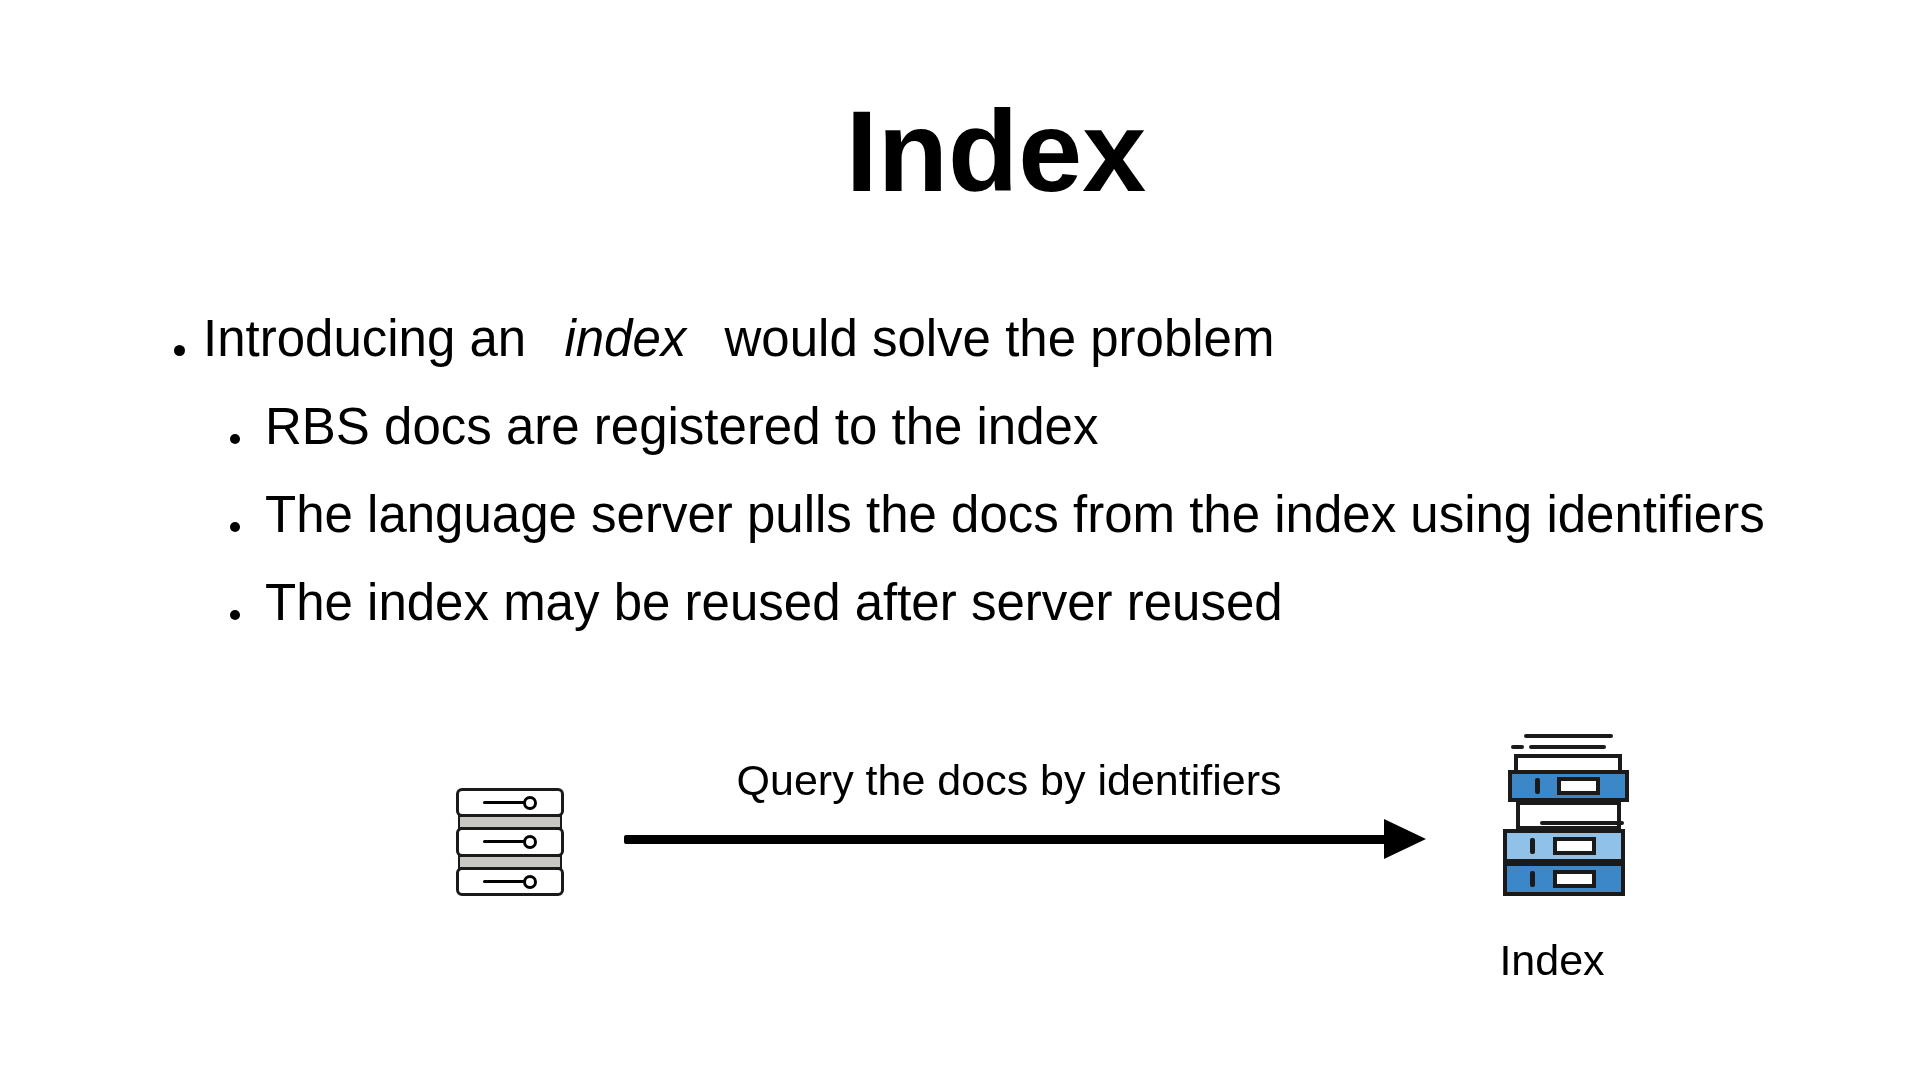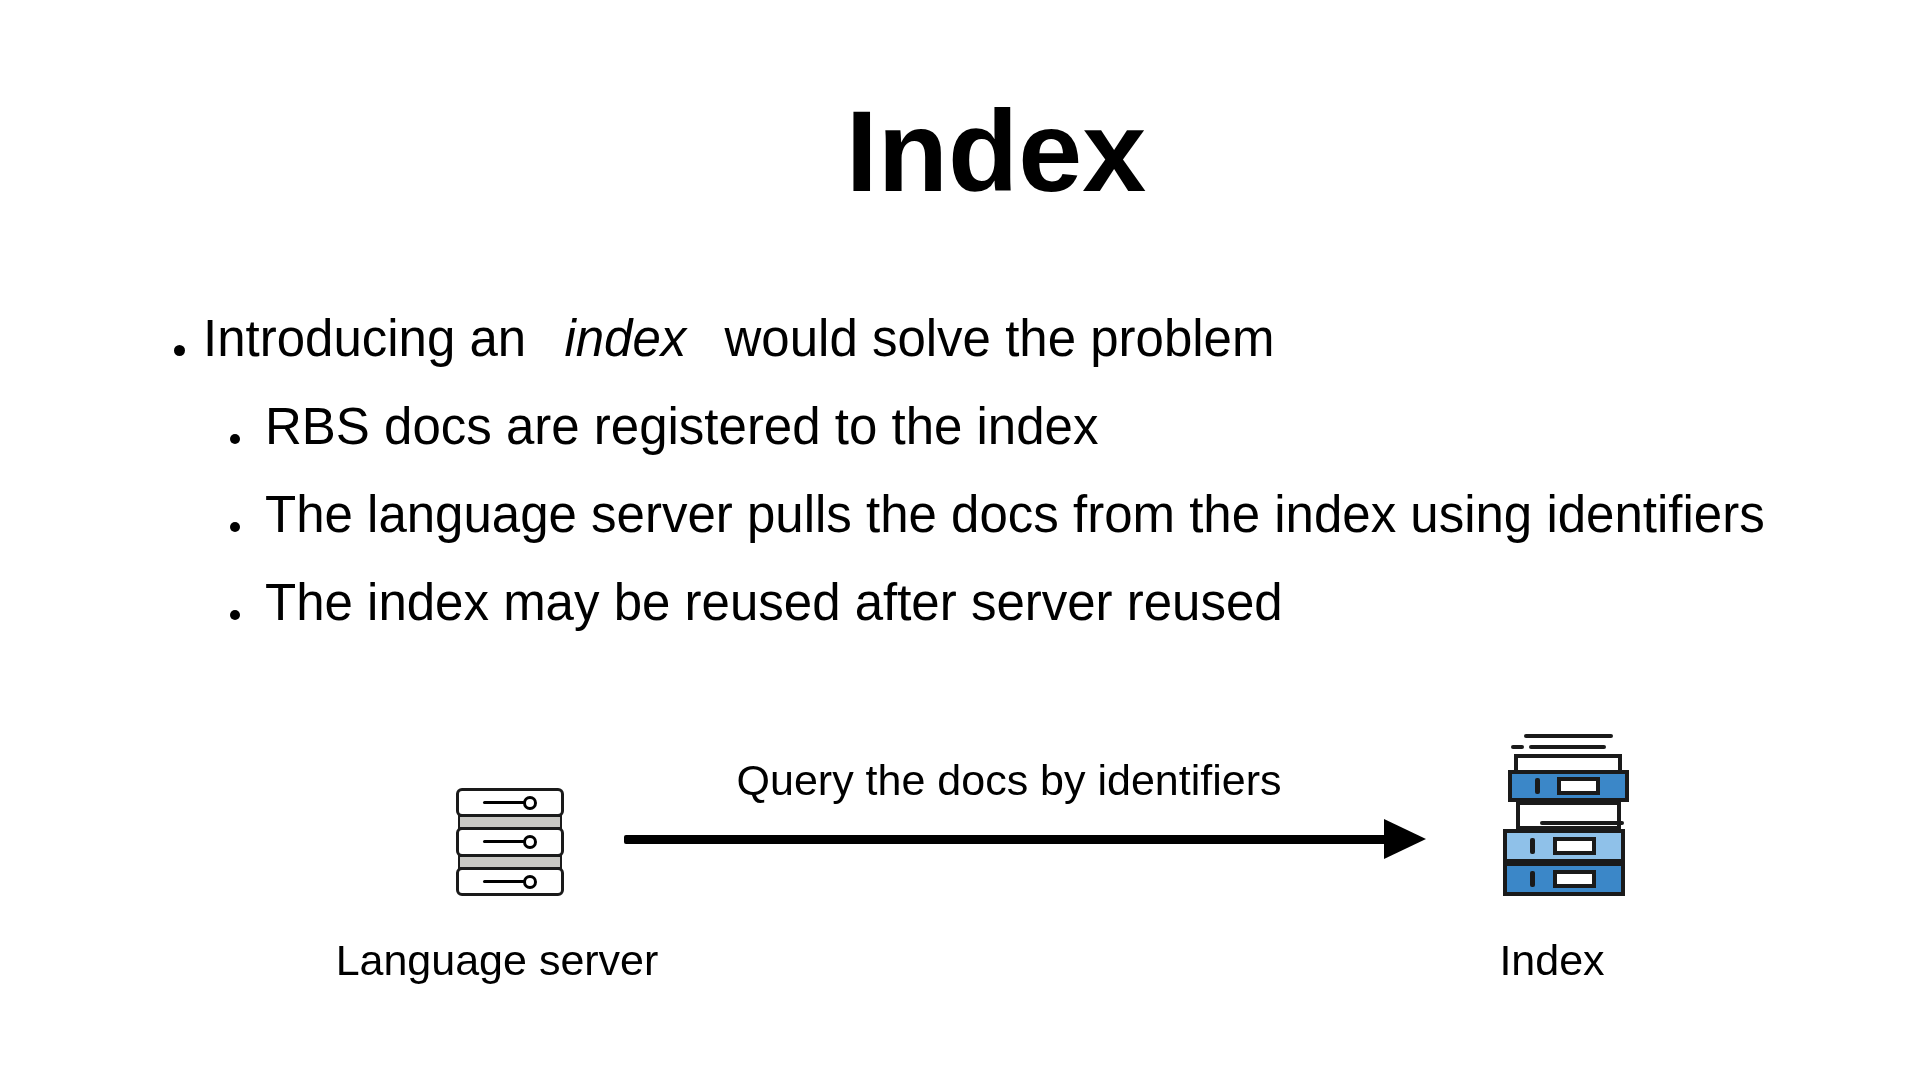--- a/index.html
+++ b/index.html
@@ -184,15 +184,14 @@
     <div class="book book-2">
       <span class="book-tick"></span>
       <span class="book-label"></span>
     </div>
     <div class="book book-3">
       <span class="book-tick"></span>
       <span class="book-label"></span>
     </div>
   </div>
 
-  <div class="diagram-label label-left">Language server</div>
   <div class="diagram-label label-right">Index</div>
 </div>
 
 </body></html>

